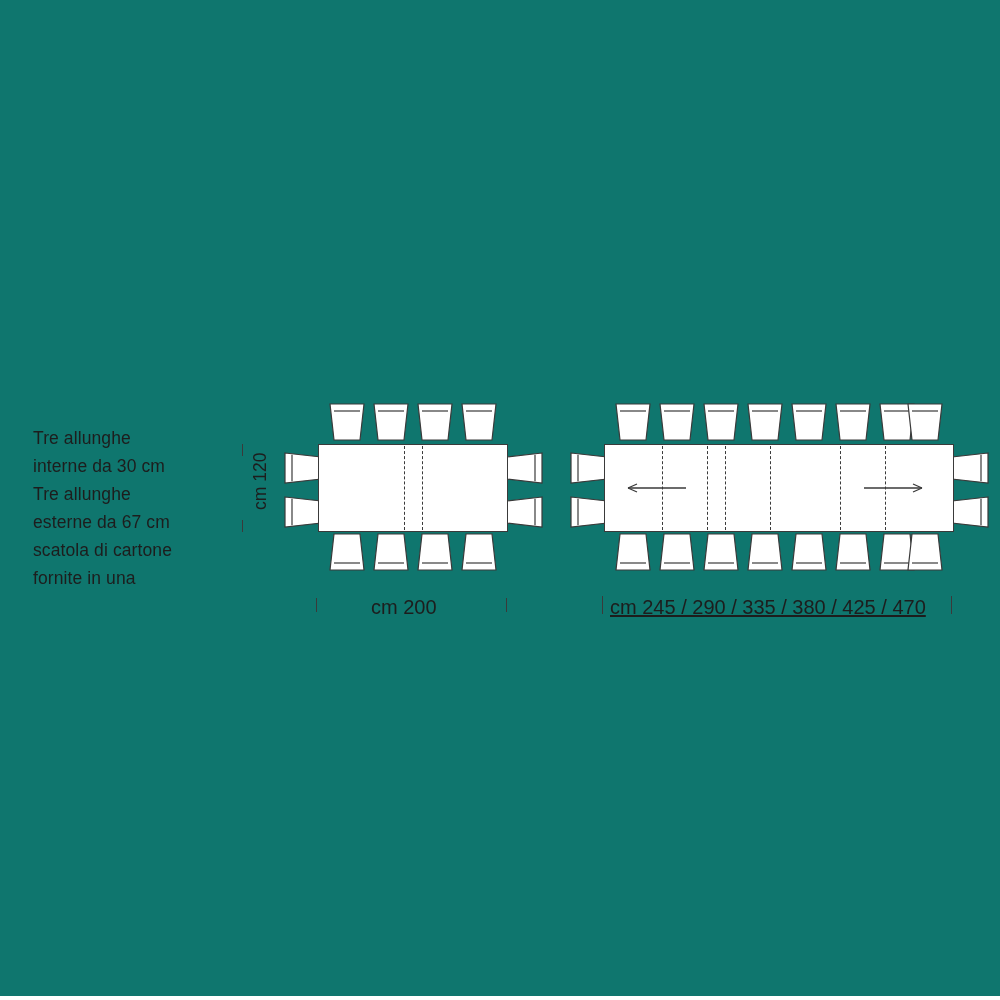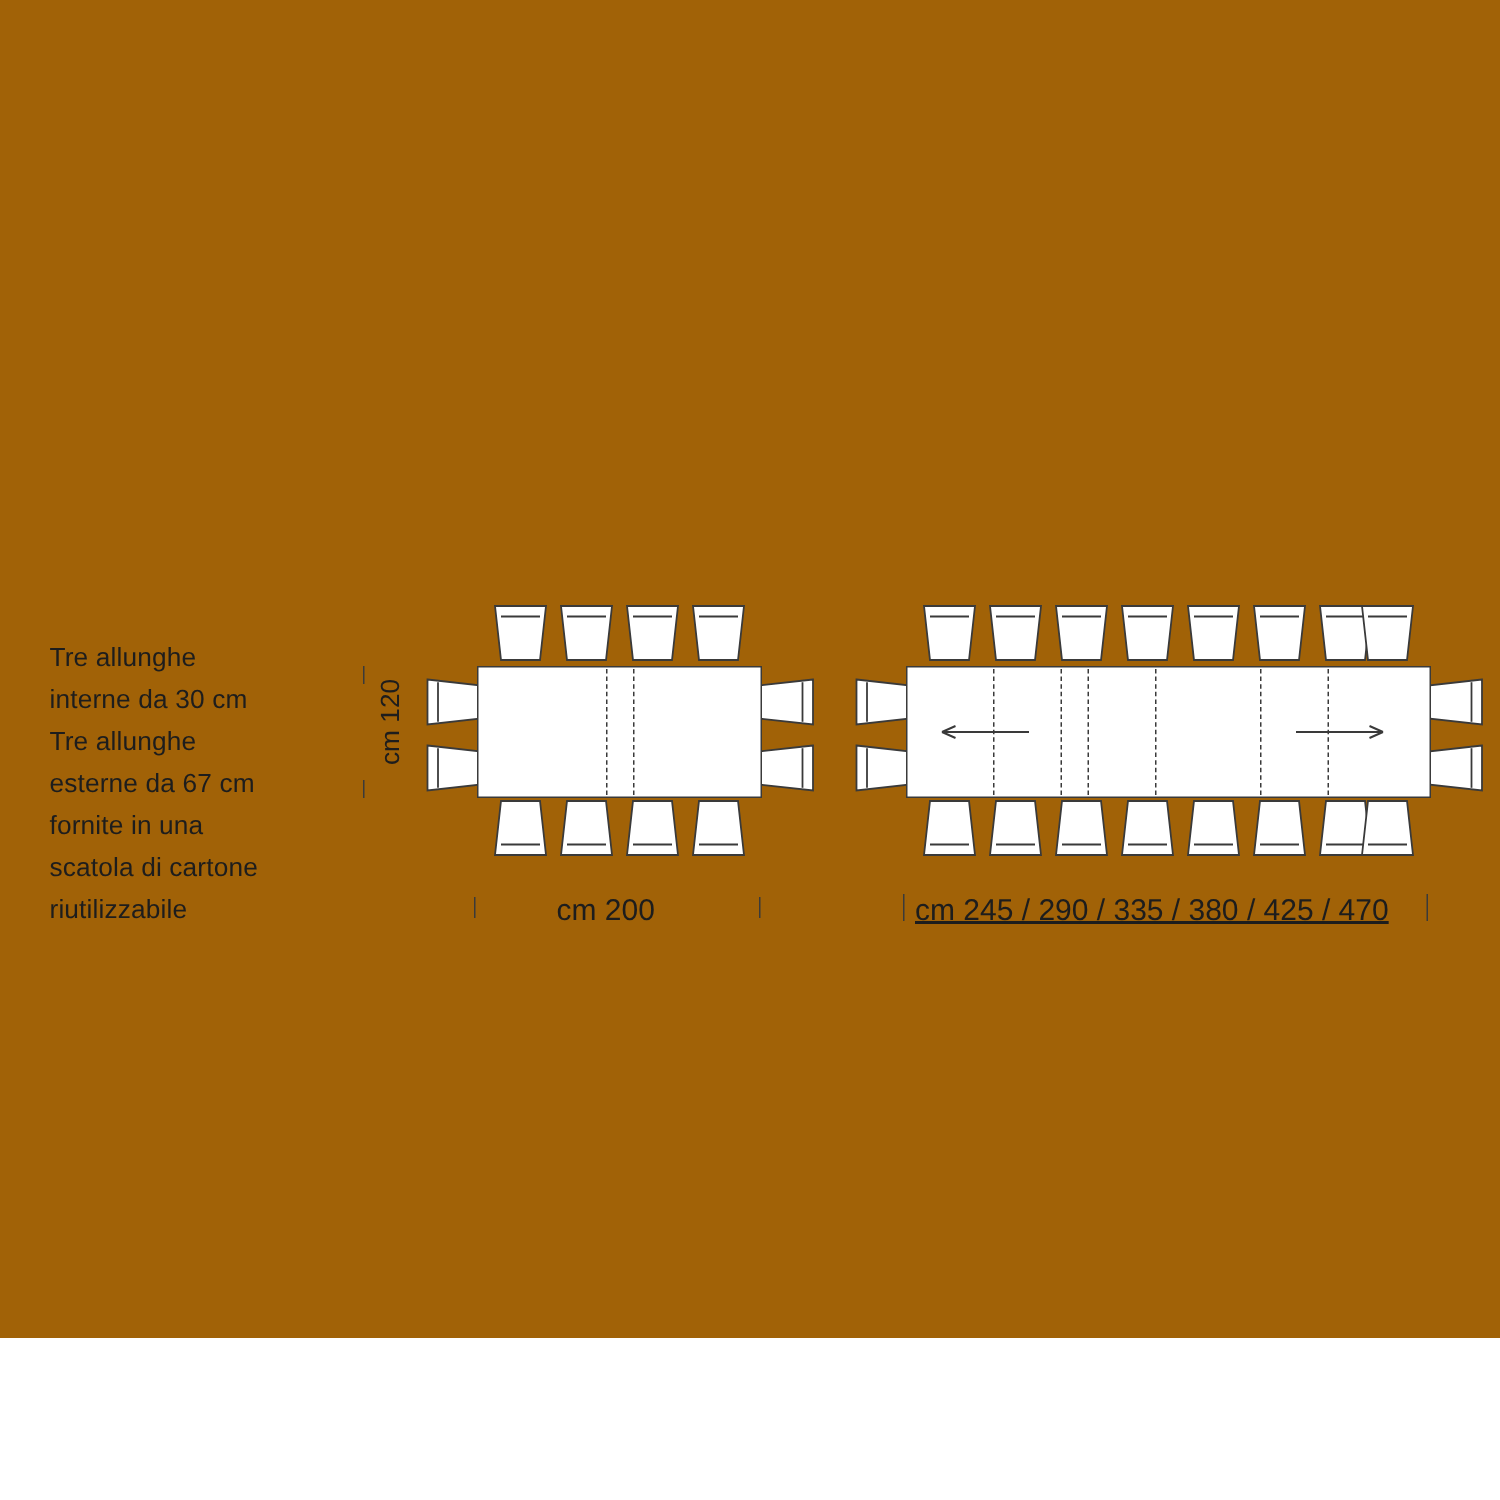--- a/index.html
+++ b/index.html
@@ -3,22 +3,22 @@
 <meta charset="utf-8">
 <style>
   html, body {
     margin: 0;
     padding: 0;
     background: #ffffff;
   }
   #page {
     position: relative;
     width: 1000px;
-    height: 892px;
-    background: #a16207;
+    height: 996px;
+    background: #0f766e;
     font-family: "Liberation Sans", sans-serif;
     color: #1a1a1a;
     overflow: hidden;
   }
 
   
   #description {
     position: absolute;
     left: 33px;
     top: 424px;
@@ -73,23 +73,22 @@
 </head>
 <body>
 
 <div id="page">
 
   <div id="description">
     <span class="line">Tre allunghe</span>
     <span class="line">interne da 30 cm</span>
     <span class="line">Tre allunghe</span>
     <span class="line">esterne da 67 cm</span>
+    <span class="line">scatola di cartone</span>
     <span class="line">fornite in una</span>
-    <span class="line">scatola di cartone</span>
-    <span class="line">riutilizzabile</span>
   </div>
 
   <div>
 
     <div class="chair" style="left:327px;top:402px;">
       <svg width="40" height="40" viewBox="0 0 40 40">
           <path d="M3 2 L37 2 L33 38 L7 38 Z" fill="#fff" stroke="#3a3a3a" stroke-width="1.2"></path>
           <path d="M7 9 L33 9" stroke="#3a3a3a" stroke-width="1.2"></path>
         </svg>
     </div>

